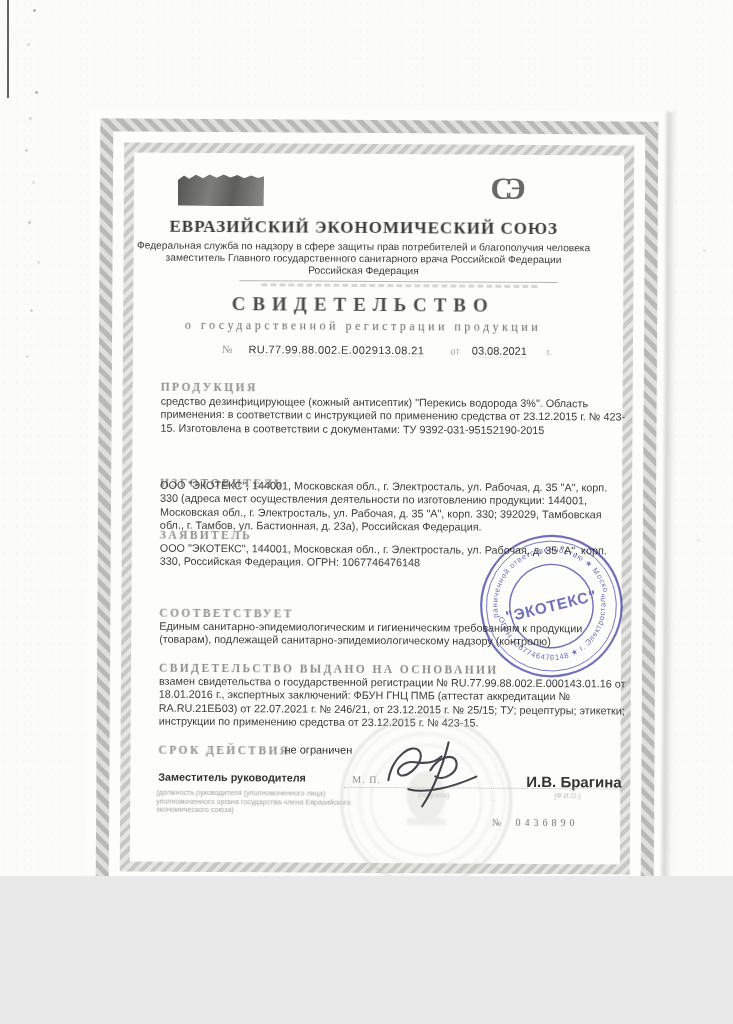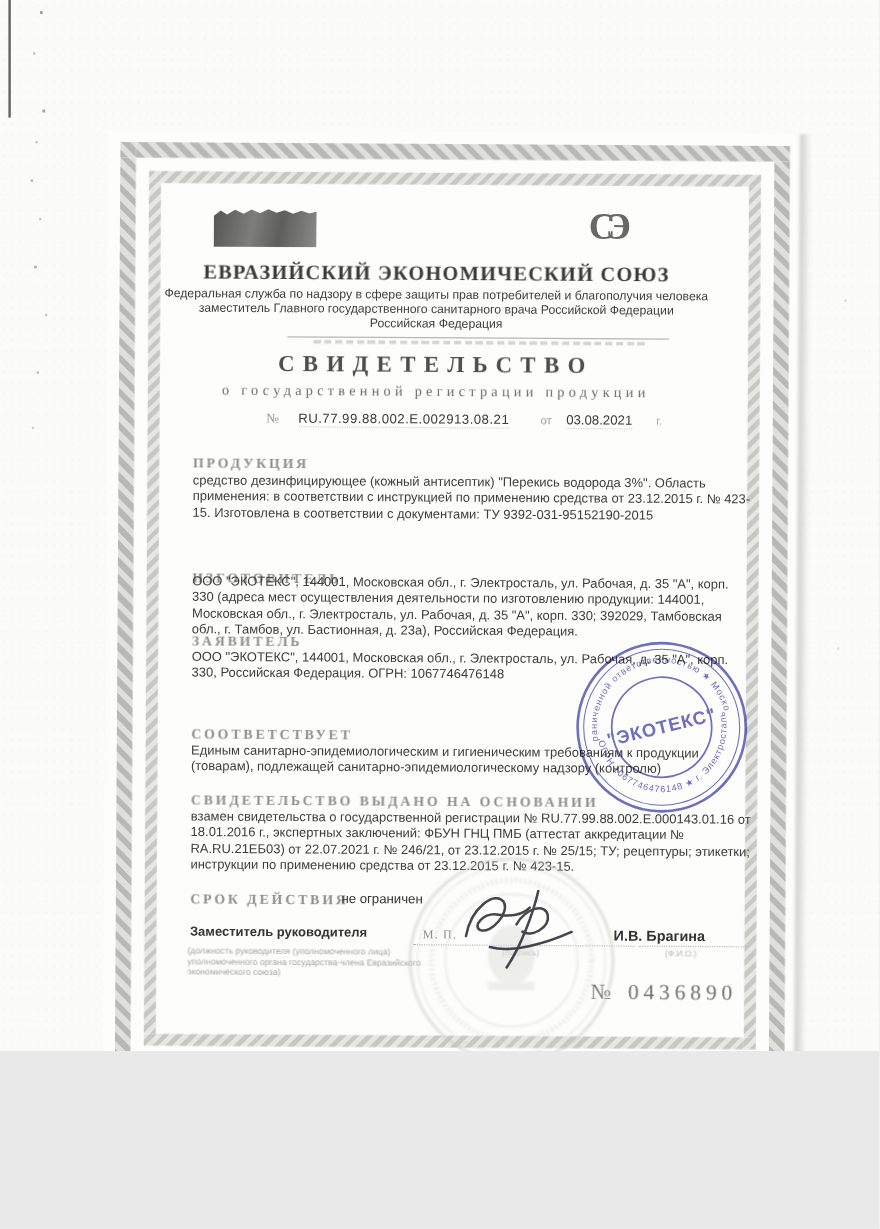--- a/index.html
+++ b/index.html
@@ -59,27 +59,27 @@
   .h-product{top:272px;} .b-product{top:286px;}
   .h-manuf{top:368px;} .b-manuf{top:370px;}
   .h-appl{top:420px;} .b-appl{top:433px;}
   .h-conf{top:498px;} .b-conf{top:511px;}
   .h-basis{top:553px;} .b-basis{top:566px;}
   .h-valid{top:635px;}
   .valid-value{position:absolute;left:198px;top:634px;font-size:11px;font-weight:400;color:#333;}
   
   .sign-position{position:absolute;left:72px;top:662px;font-size:10.8px;font-weight:600;color:#333;}
   .seal-mark{position:absolute;left:266px;top:664px;font-family:"Liberation Serif",serif;font-size:10px;letter-spacing:1px;color:#888;}
-  .sign-name{position:absolute;left:425px;top:662px;font-size:12px;font-weight:600;color:#333;}
+  .sign-name{position:absolute;left:440px;top:662px;font-size:15px;font-weight:600;color:#333;}
   .sign-line1{position:absolute;left:258px;top:677px;width:184px;border-top:1px dotted #bcbcba;}
   .sign-line2{position:absolute;left:446px;top:677px;width:92px;border-top:1px dotted #bcbcba;}
   .position-note{position:absolute;left:70px;top:680px;width:228px;font-size:7.2px;line-height:8.6px;color:#a5a5a3;filter:blur(.35px);}
   .sig-note{position:absolute;top:681px;font-size:7px;color:#b6b6b4;filter:blur(.3px);}
   .note-sign{left:332px;} .note-fio{left:468px;}
-  .serial{position:absolute;left:406px;top:706px;font-family:"Liberation Serif",serif;font-size:18px;
+  .serial{position:absolute;left:406px;top:706px;font-family:"Liberation Serif",serif;font-size:10px;
     letter-spacing:4px;color:#707070;filter:blur(.35px);white-space:nowrap;}
   .serial .lbl{margin-right:10px;color:#7d7d7d;}
   .micro-print{position:absolute;left:398px;top:784px;width:150px;height:4px;opacity:.5;filter:blur(.3px);
     background:repeating-linear-gradient(90deg,#bdbdbb 0 4px,transparent 4px 6px);}
   
   .stamp-blue{position:absolute;left:391px;top:422px;width:146px;height:146px;transform:rotate(-14deg);
     opacity:.78;mix-blend-mode:multiply;}
   .stamp-faded{position:absolute;left:251px;top:601px;width:178px;height:178px;opacity:.5;filter:blur(.8px);}
   .signature-ink{position:absolute;left:292px;top:624px;width:112px;height:80px;}
 </style>

